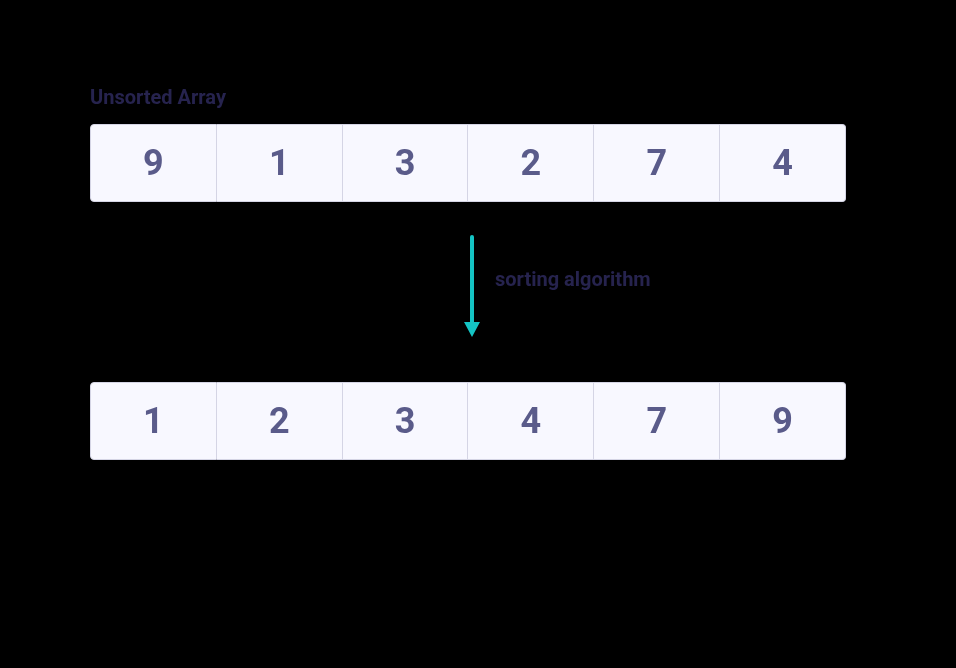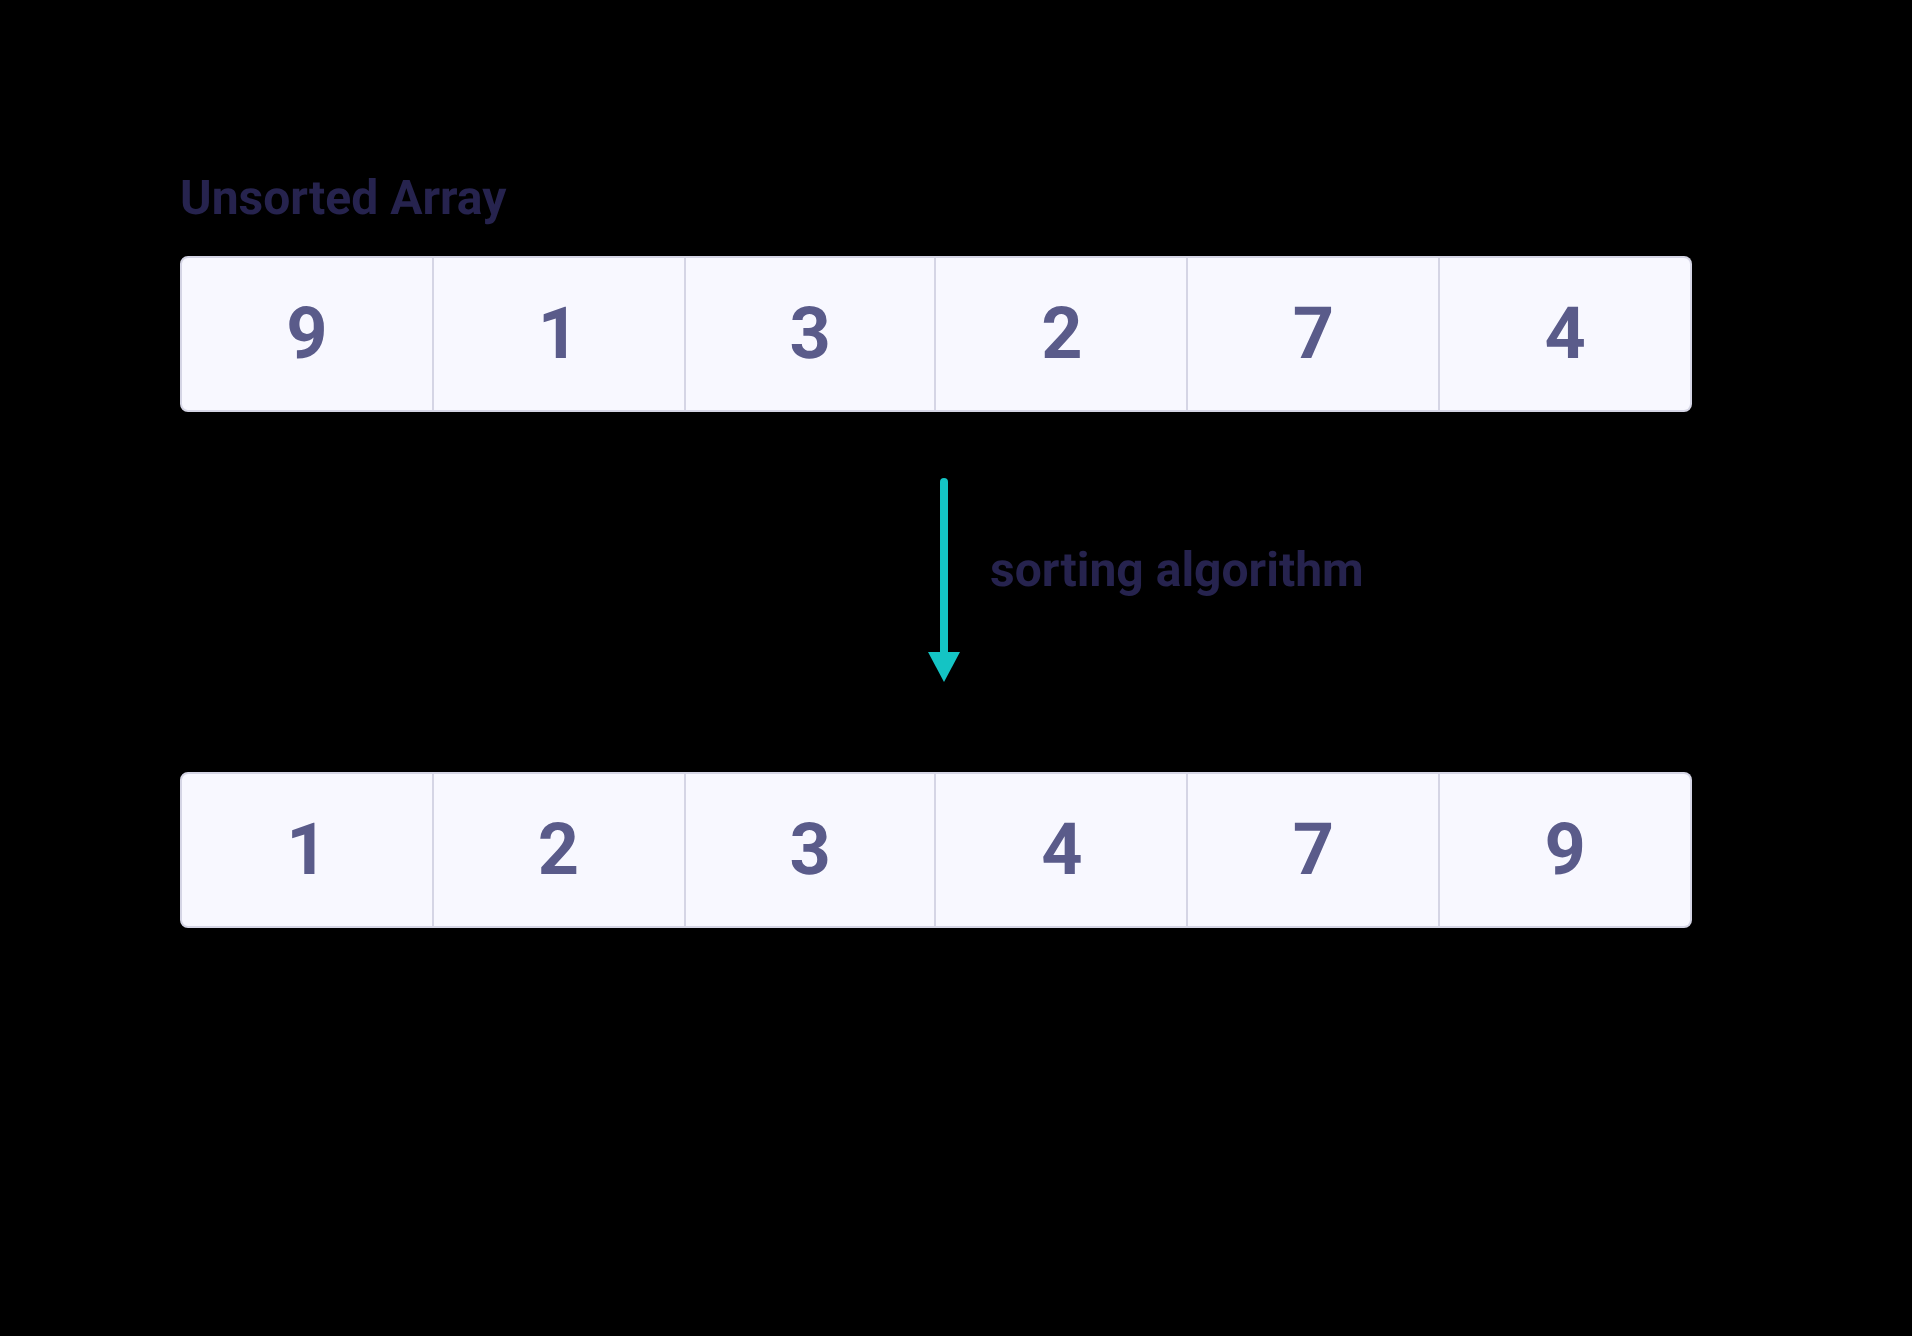--- a/index.html
+++ b/index.html
@@ -15,21 +15,21 @@
       position: relative;
     }
     .container {
       position: absolute;
       left: 90px;
       top: 85px;
       width: 776px;
     }
     .section-label {
       color: #26234e;
-      font-size: 24px;
+      font-size: 20px;
       font-weight: 700;
       margin-bottom: 15px;
     }
     .array-row {
       display: flex;
       width: 756px;
     }
     .array-cell {
       flex: 1;
       height: 78px;
@@ -60,21 +60,21 @@
     .arrow-svg {
       position: absolute;
       left: 370px;
       top: 10px;
     }
     .arrow-label {
       position: absolute;
       left: 405px;
       top: 45px;
       color: #26234e;
-      font-size: 24px;
+      font-size: 20px;
       font-weight: 700;
     }
     .sorted-section {
       margin-top: 0;
     }
   </style>
 </head>
 <body>
 
 <div class="container">

